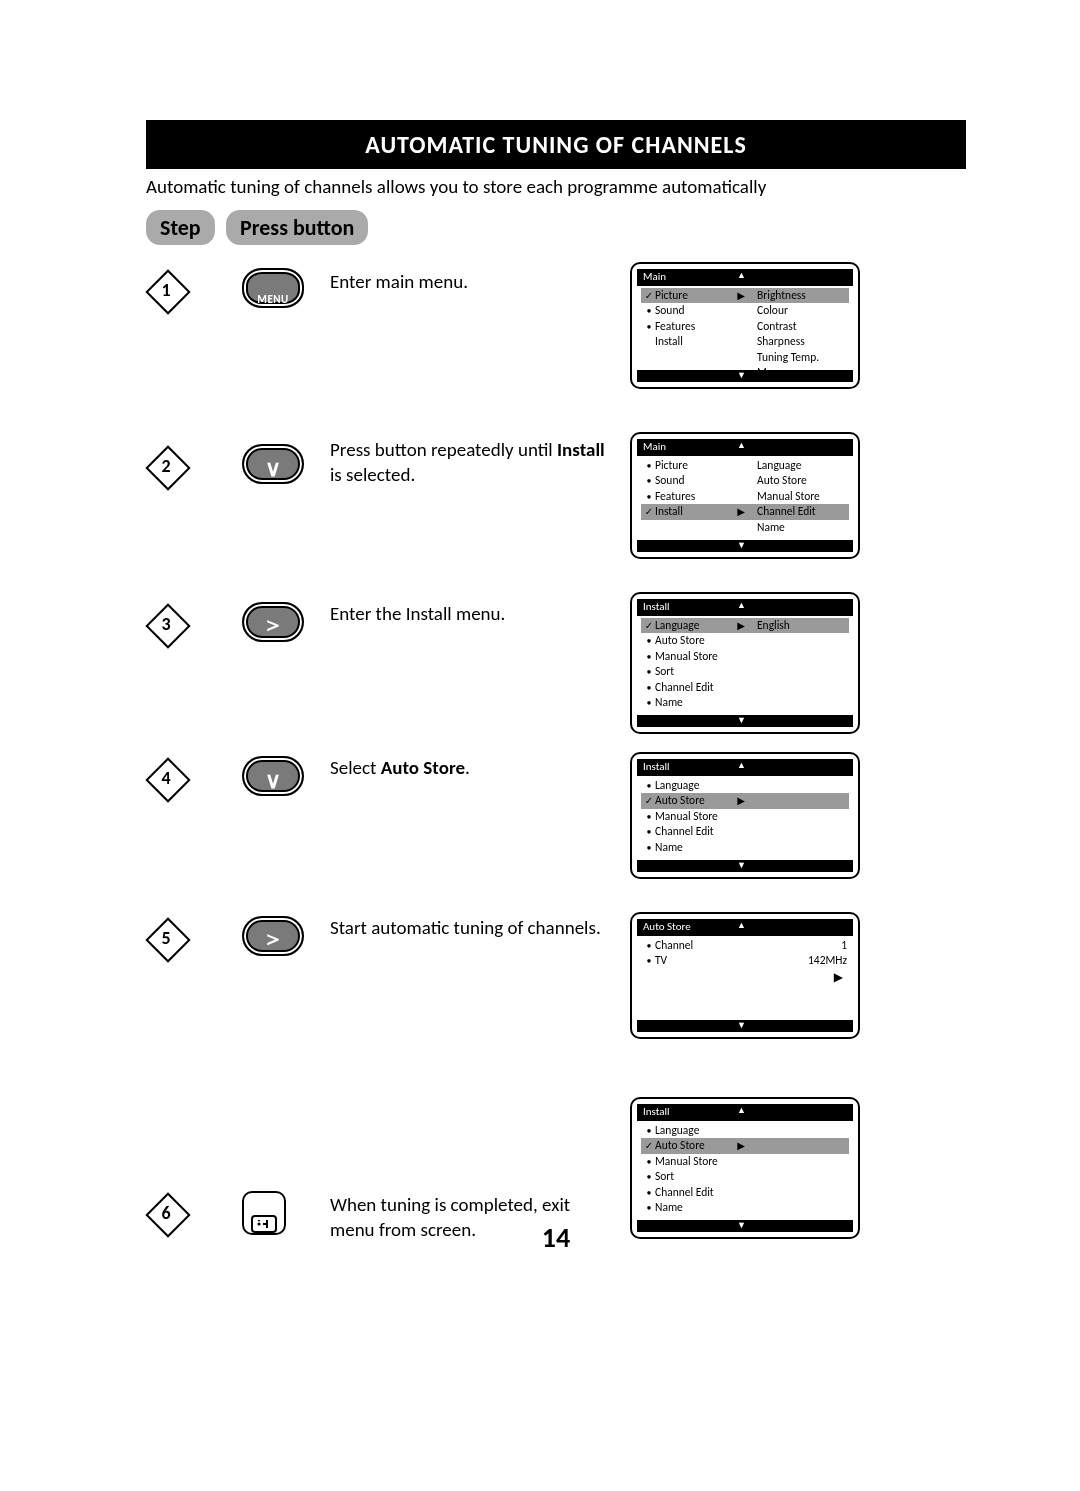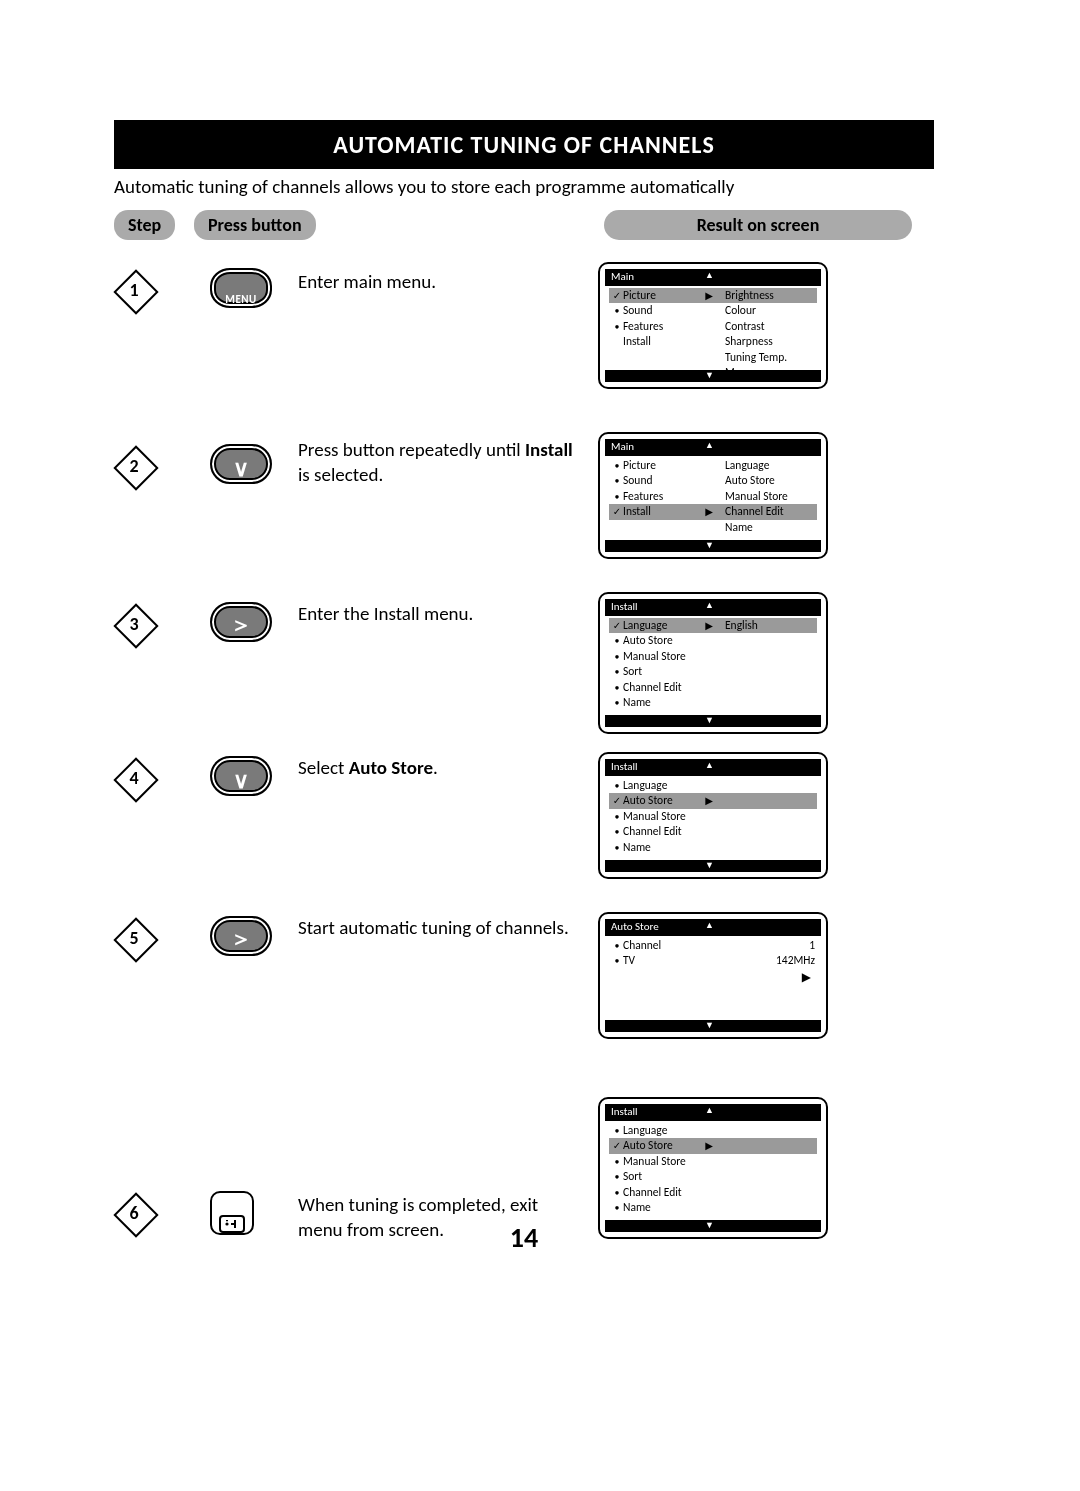--- a/index.html
+++ b/index.html
@@ -8,21 +8,21 @@
     font-family: "Gill Sans", "Gill Sans MT", Calibri, sans-serif;
     background: #fff;
     width: 1080px;
     height: 1491px;
     position: relative;
     font-size: 18px;
     color: #000;
   }
   .page {
     position: absolute;
-    left: 114px;
+    left: 146px;
     top: 120px;
     width: 820px;
   }
   .title-bar {
     background: #000;
     color: #fff;
     font-weight: bold;
     font-size: 24px;
     letter-spacing: 1px;
     text-align: center;
@@ -37,21 +37,21 @@
   .col-headers {
     position: relative;
     height: 34px;
     margin-bottom: 18px;
   }
   .pill {
     position: absolute;
     background: #aaa;
     color: #000;
     font-weight: bold;
-    font-size: 18px;
+    font-size: 22px;
     border-radius: 14px;
     padding: 4px 14px;
   }
   .pill.step { left: 0; }
   .pill.press { left: 80px; }
   .pill.result { left: 490px; width: 280px; text-align: center; border-radius: 16px; }
 
   .steps {
     position: relative;
   }
@@ -219,21 +219,20 @@
 <body>
 
 <div class="page">
 
   <div class="title-bar">Automatic Tuning Of Channels</div>
   <div class="intro">Automatic tuning of channels allows you to store each programme automatically</div>
 
   <div class="col-headers">
     <div class="pill step">Step</div>
     <div class="pill press">Press button</div>
-    <div class="pill result">Result on screen</div>
   </div>
 
   <div class="steps" id="steps-container">
       <div class="row" style="height: 170px;">
         <div class="diamond-wrap" style="top: 2px;">
           <div class="diamond"></div>
           <div class="diamond-num">1</div>
         </div>
         <div class="btn-col" style="top: 6px;"><div class="btn btn-menu">
             <span>MENU</span>

